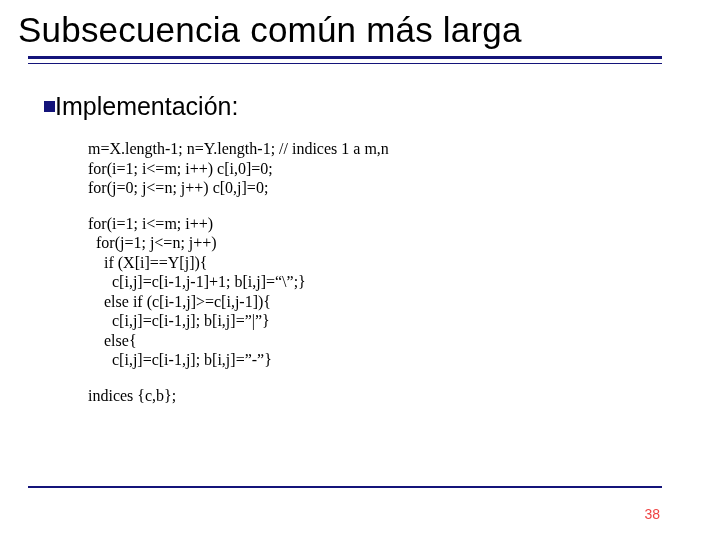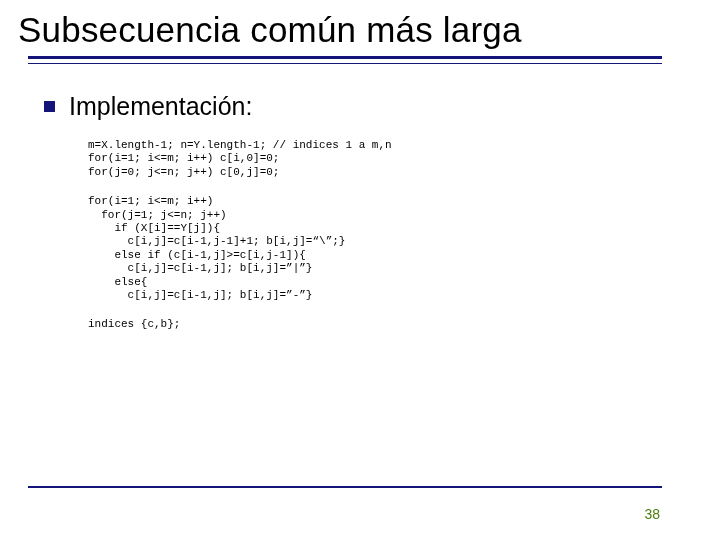--- a/index.html
+++ b/index.html
@@ -29,56 +29,55 @@
     border: none;
     border-top: 1px solid #14147a;
     margin: 4px 18px 0 28px;
   }
   .content {
     padding: 28px 18px 0 44px;
   }
   .bullet-row {
     display: flex;
     align-items: flex-start;
-    gap: 14px;
     margin-bottom: 18px;
   }
   .bullet {
     width: 11px;
     height: 11px;
     background: #14147a;
     margin-top: 9px;
     flex: 0 0 auto;
   }
   .bullet-text {
     font-size: 25px;
     color: #000;
   }
   .code-block {
-    font-family: Liberation Mono, monospace;
-    font-size: 11px;
+    font-family: Liberation Serif, serif;
+    font-size: 16px;
     line-height: 1.22;
     color: #000;
     white-space: pre;
     padding-left: 44px;
   }
   .gap { height: 16px; }
   .bottom-rule {
     position: absolute;
     left: 28px;
     right: 18px;
     bottom: 52px;
     border-top: 2px solid #14147a;
   }
   .page-num {
     position: absolute;
     right: 20px;
     bottom: 18px;
     font-size: 14px;
-    color: #4d7c0f;
+    color: #ef4444;
   }
 </style>
 </head>
 <body>
 
 <div class="slide">
 
   <div class="title-wrap">
     <div class="title">Subsecuencia común más larga</div>
   </div>

